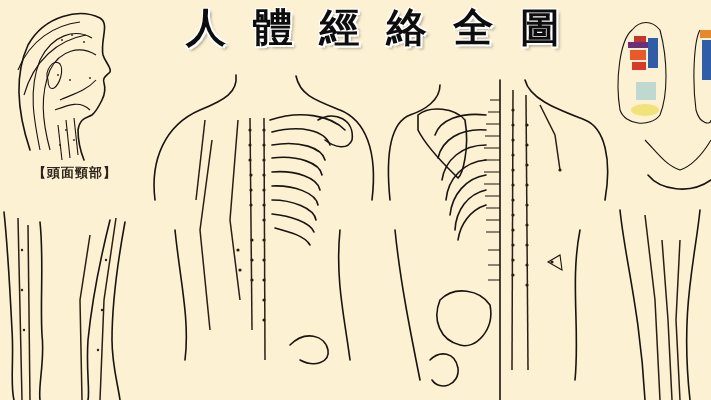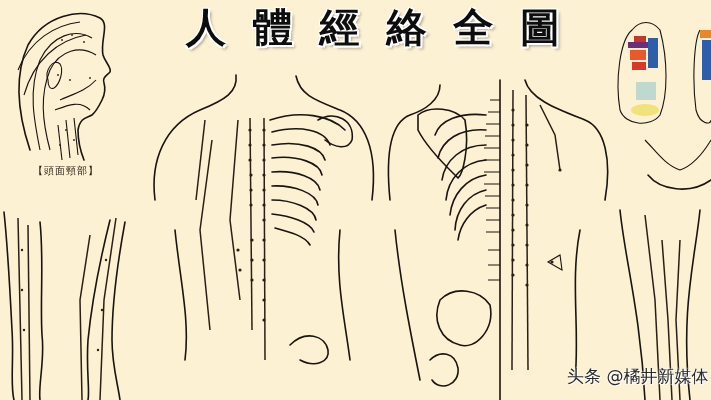--- a/index.html
+++ b/index.html
@@ -7,21 +7,21 @@
   .canvas { position:relative; width:711px; height:400px; background:#fcf1d2; overflow:hidden; }
   .title {
     position:absolute; left:178px; top:2px; width:390px; height:50px;
     display:flex; justify-content:space-between; align-items:center;
     font-family:"DejaVu Serif", serif; font-weight:bold; font-size:40px; color:#0d0d0d;
     text-shadow:2px 2px 0 #fff, -1px -1px 0 #fff, 2px -1px 0 #fff, -1px 2px 0 #fff, 3px 3px 3px rgba(0,0,0,0.35);
     letter-spacing:0;
   }
   .title span { display:inline-block; width:56px; text-align:center; }
   svg { position:absolute; left:0; top:0; }
-  .head-caption { position:absolute; left:33px; top:164px; font-size:10px; font-weight:normal; color:#2b2219; letter-spacing:1px; }
+  .head-caption { position:absolute; left:33px; top:164px; font-size:13px; font-weight:bold; color:#2b2219; letter-spacing:1px; }
   .watermark { position:absolute; left:567px; top:365px; font-size:17px; color:#2a2a2a;
     text-shadow:0 0 2px #fff, 0 0 2px #fff, 1px 1px 0 #fff; white-space:nowrap; }
   .line { fill:none; stroke:#1a1410; stroke-width:1.6; stroke-linecap:round; }
   .thin { fill:none; stroke:#1a1410; stroke-width:1.1; }
   .mer { fill:none; stroke:#2a1f15; stroke-width:1.5; }
   .pt { fill:#2a1f15; }
 </style>
 </head>
 <body>
 
@@ -212,14 +212,13 @@
     <span>人</span>
     <span>體</span>
     <span>經</span>
     <span>絡</span>
     <span>全</span>
     <span>圖</span>
   </div>
 
   <div class="head-caption">【頭面頸部】</div>
 
-  <div class="watermark">头条 @橘井新媒体</div>
 </div>
 
 </body></html>

